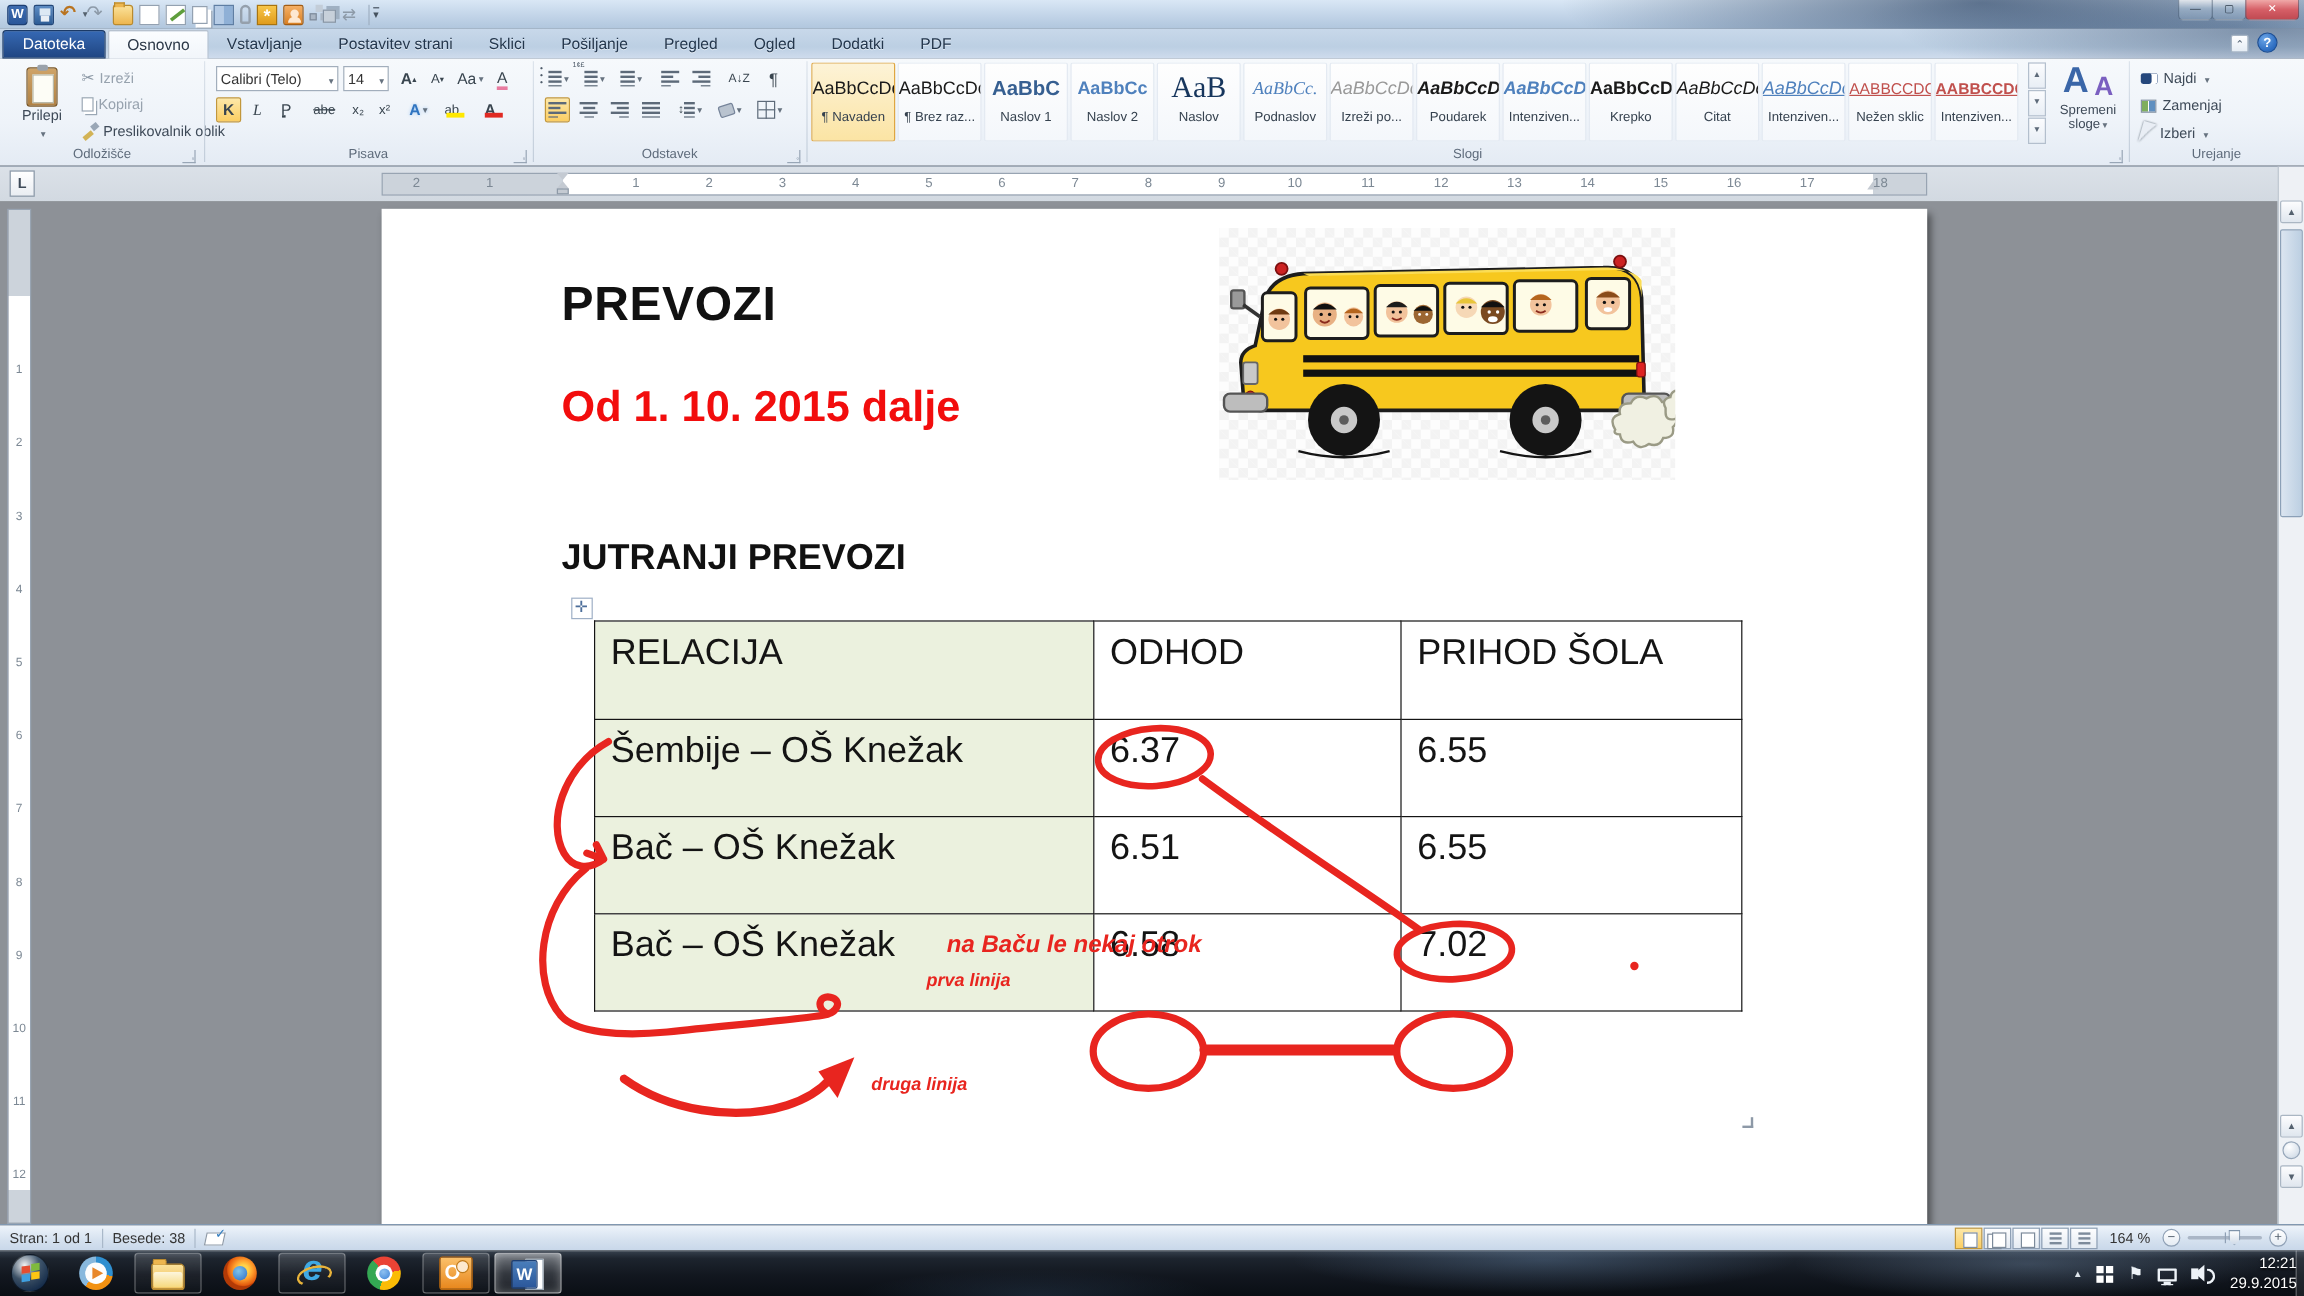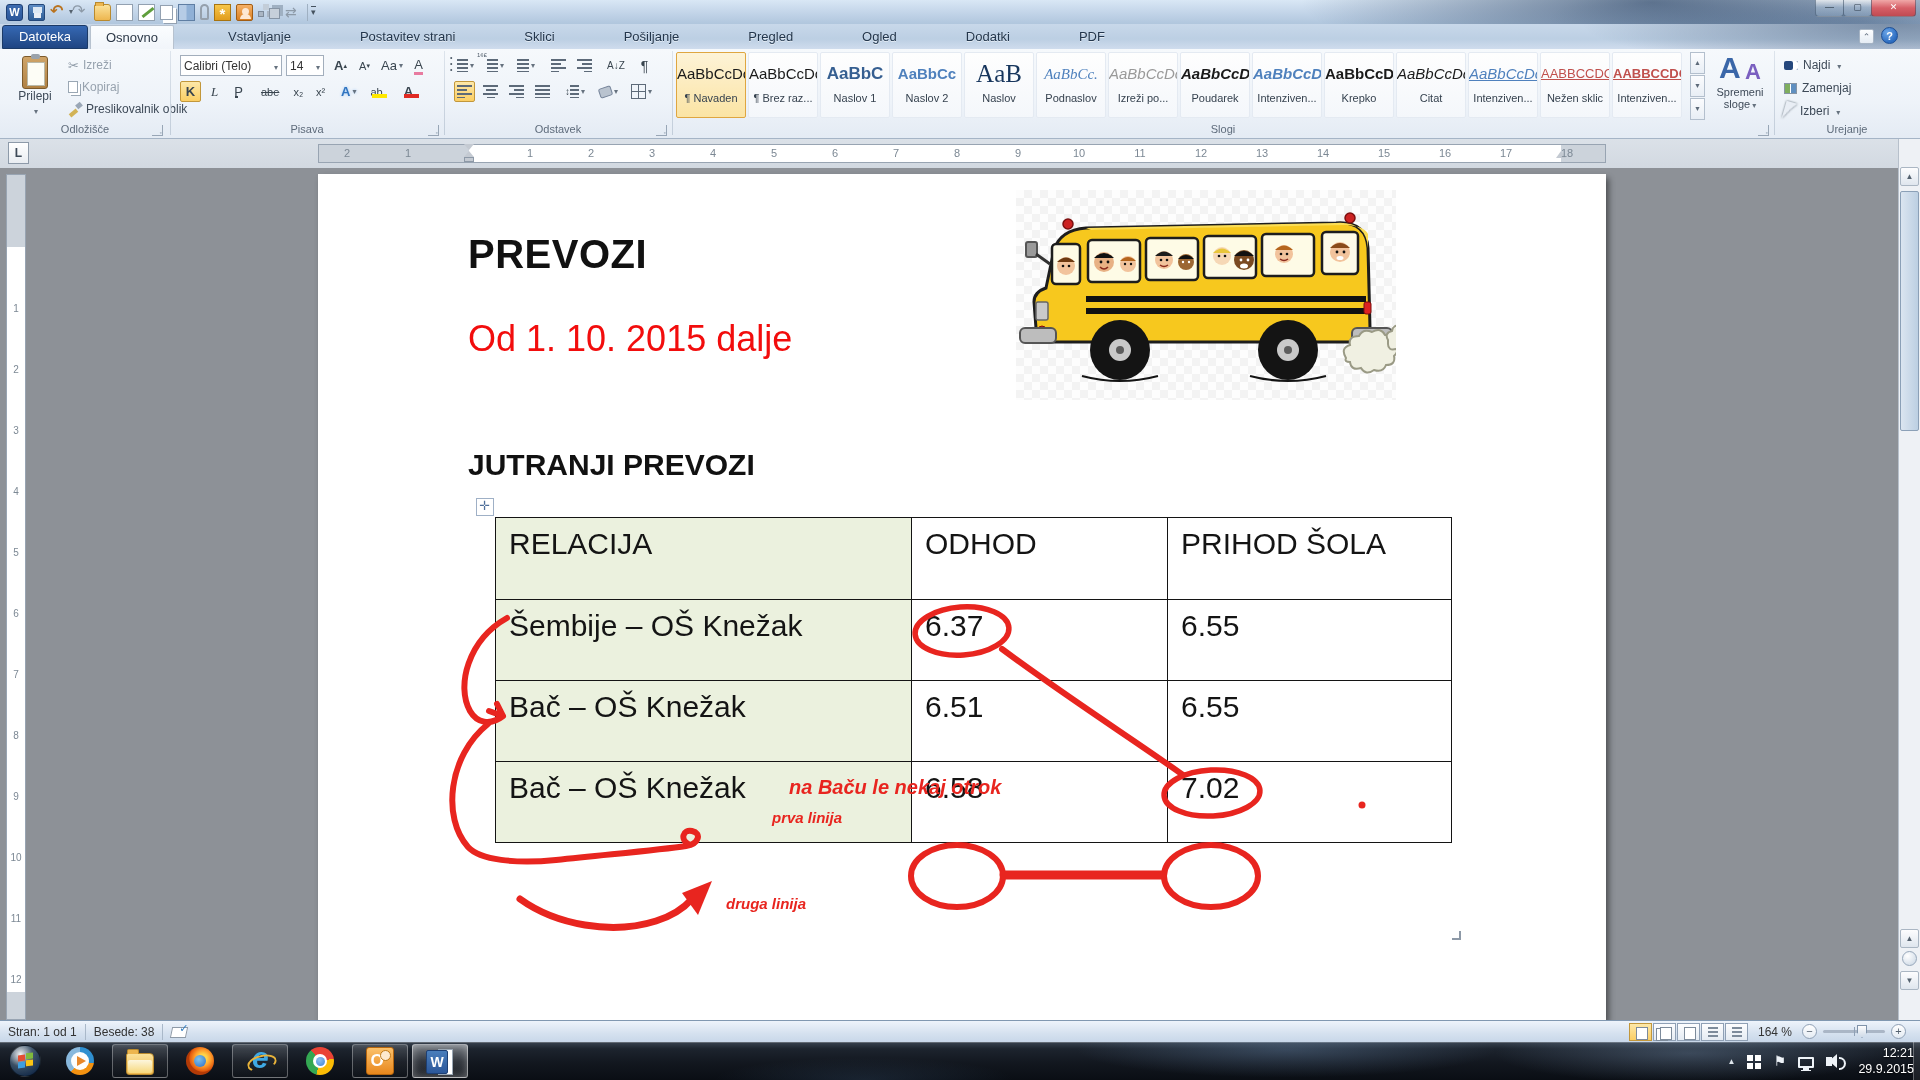--- a/index.html
+++ b/index.html
@@ -51,21 +51,21 @@
   .wbtn.close{width:45px;background:linear-gradient(#f0a8a8,#d65f67 50%,#c04a52);color:#fff;}
 
   
   .tabrow{left:0;top:24px;width:1920px;height:25px;
     background:linear-gradient(180deg,#c8d8ea 0%,#bccfe3 60%,#cfdced 100%);}
   .tabrow .glass2{left:1450px;top:0;width:470px;height:100%;
     background:radial-gradient(ellipse 420px 60px at 95% 0%,rgba(18,43,78,.42),transparent 75%);}
   .tab-file{left:2px;top:1px;width:86px;height:24px;border-radius:3px 3px 0 0;
     background:linear-gradient(#3568b4,#2b579a 50%,#1f4583);border:1px solid #1b3a67;
     color:#fff;text-align:center;line-height:22px;font-size:13px;}
-  .rtabs{left:90px;top:1px;height:24px;display:flex;gap:39px;}
+  .rtabs{left:90px;top:1px;height:24px;display:flex;}
   .rtab{padding:0 15px;line-height:24px;font-size:13px;color:#23364c;text-shadow:0 1px 0 rgba(255,255,255,.55);}
   .rtab.active{background:linear-gradient(#fbfdff,#f1f5fa);border:1px solid #b7c2cf;border-bottom:none;
     border-radius:2px 2px 0 0;color:#2b3747;}
   .rib-min{right:46px;top:29px;width:15px;height:15px;color:#5d6c7c;font-size:9px;text-align:center;line-height:14px;
     border:1px solid #a6b4c4;border-radius:2px;background:linear-gradient(#fdfeff,#e5ecf4);}
   .rib-help{right:22px;top:27px;width:17px;height:17px;border-radius:50%;color:#fff;font-size:11px;font-weight:bold;
     text-align:center;line-height:17px;background:radial-gradient(circle at 35% 30%,#6ba6e8,#2c6cc0 70%);border:1px solid #1d4f95;}
 
   
   .ribbon{left:0;top:49px;width:1920px;height:90px;background:linear-gradient(#f6f9fc,#eef3f9 60%,#e4ebf4);
@@ -162,21 +162,21 @@
   .ind .b1{position:absolute;left:1px;top:13px;width:10px;height:5px;background:#c4cad2;border:1px solid #8d99a7;}
   .rind{left:1237px;top:6px;width:0;height:0;border-left:5px solid transparent;border-right:5px solid transparent;border-bottom:7px solid #c4cad2;}
   .rtoggle{right:1px;top:3px;width:20px;height:23px;border:1px solid #aab6c4;background:linear-gradient(#fcfdfe,#e7edf4);}
   .rtoggle::before{content:"";position:absolute;left:4px;top:9px;width:11px;height:4px;background:#c9d2dc;border:1px solid #8d99a7;}
 
   
   .docarea{left:0;top:168px;width:1920px;height:852px;background:#8d9197;}
   .vruler{left:6px;top:6px;width:20px;height:846px;background:linear-gradient(#ccd3db 0 72px,#fff 72px 817px,#ccd3db 817px 100%);border:1px solid #98a4b2;}
   .page{left:318px;top:6px;width:1288px;height:846px;background:#fff;box-shadow:3px 4px 6px rgba(0,0,0,.45);}
   .doc-title{left:468px;top:64px;font-size:40px;font-weight:bold;color:#111;letter-spacing:.5px;}
-  .doc-date{left:468px;top:150px;font-size:36px;font-weight:normal;color:#f20d0d;}
+  .doc-date{left:468px;top:150px;font-size:36px;font-weight:bold;color:#f20d0d;}
   .doc-head{left:468px;top:280px;font-size:30px;font-weight:bold;color:#111;}
   .busbox{left:1016px;top:22px;width:380px;height:210px;
     background-image:linear-gradient(45deg,#f3f3f3 25%,transparent 25% 75%,#f3f3f3 75%),
                      linear-gradient(45deg,#f3f3f3 25%,transparent 25% 75%,#f3f3f3 75%);
     background-size:16px 16px;background-position:0 0,8px 8px;background-color:#fdfdfd;}
 
   
   .wtable{left:495px;top:349px;border-collapse:collapse;table-layout:fixed;}
   .wtable th,.wtable td{border:1px solid #141414;vertical-align:top;text-align:left;
     font-size:30px;font-weight:400;color:#141414;padding:9px 0 0 13px;overflow:hidden;}

